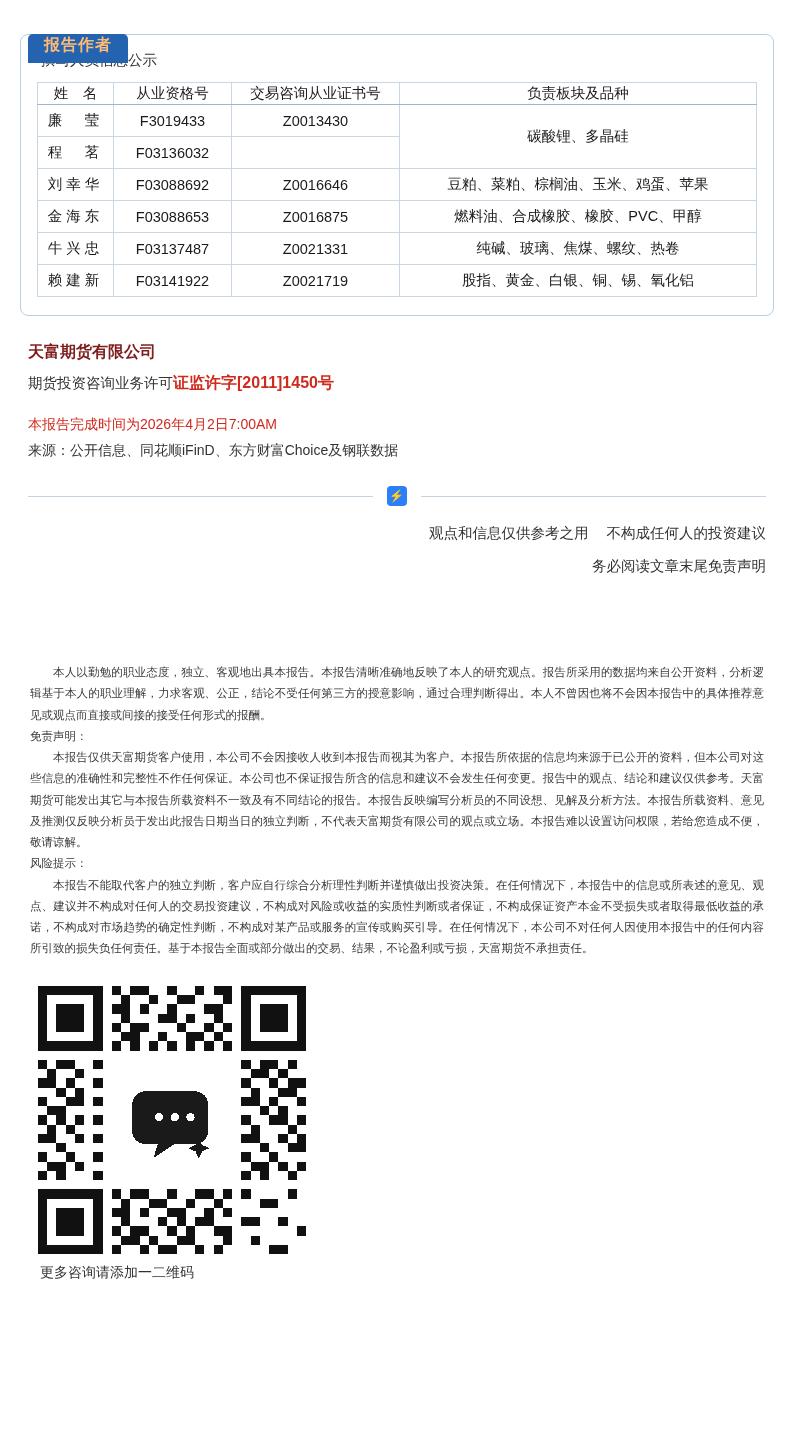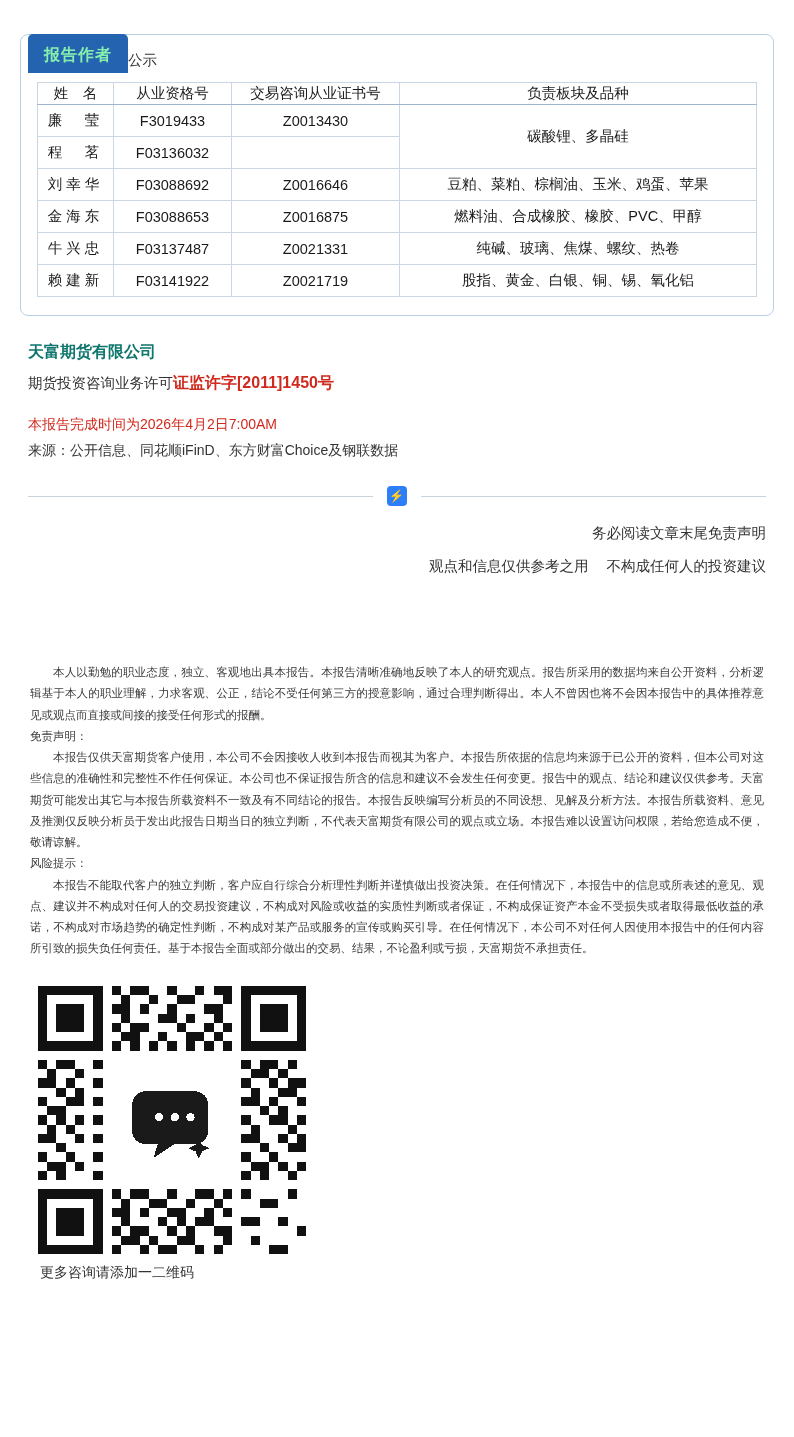--- a/index.html
+++ b/index.html
@@ -16,24 +16,24 @@
 
   
   .author-section {
     position: relative;
     margin: 14px 20px 0 20px;
   }
   .tab {
     position: absolute;
     top: 0; left: 8px;
     background: #2463b0;
-    color: #86efac;
+    color: #fdba74;
     font-size: 16px;
     font-weight: bold;
-    padding: 11px 16px 7px 16px;
+    padding: 1px 16px 7px 16px;
     border-radius: 5px 5px 0 0;
     letter-spacing: 1px;
     z-index: 3;
   }
   .card {
     margin-top: 34px;
     border: 1px solid #b9cfe6;
     border-radius: 8px;
     padding: 14px 16px 18px 16px;
     background: #fff;
@@ -66,21 +66,21 @@
   td.name { letter-spacing: 4px; }
   td.sector { text-align: center; }
 
   
   .company {
     margin: 26px 28px 0 28px;
   }
   .company-name {
     font-size: 16px;
     font-weight: bold;
-    color: #0f766e;
+    color: #7f1d1d;
     margin-bottom: 10px;
   }
   .license-row {
     display: flex;
     align-items: baseline;
     font-size: 14.5px;
     color: #333;
   }
   .license-label { }
   .license-no {
@@ -227,24 +227,24 @@
   <div class="finish-time">本报告完成时间为2026年4月2日7:00AM</div>
   <div class="source">来源：公开信息、同花顺iFinD、东方财富Choice及钢联数据</div>
 
   <div class="divider-wrap">
     <div class="divider-line"></div>
     <div class="divider-icon">⚡</div>
     <div class="divider-line"></div>
   </div>
 
   <div class="risk-block">
-    <div class="risk-line">务必阅读文章末尾免责声明</div>
     <div class="risk-line">
       <span>观点和信息仅供参考之用</span><span class="sp"></span><span>不构成任何人的投资建议</span>
     </div>
+    <div class="risk-line">务必阅读文章末尾免责声明</div>
   </div>
 
   <div class="disclaimer">
     <p class="indent">本人以勤勉的职业态度，独立、客观地出具本报告。本报告清晰准确地反映了本人的研究观点。报告所采用的数据均来自公开资料，分析逻辑基于本人的职业理解，力求客观、公正，结论不受任何第三方的授意影响，通过合理判断得出。本人不曾因也将不会因本报告中的具体推荐意见或观点而直接或间接的接受任何形式的报酬。</p>
     <p>免责声明：</p>
     <p class="indent">本报告仅供天富期货客户使用，本公司不会因接收人收到本报告而视其为客户。本报告所依据的信息均来源于已公开的资料，但本公司对这些信息的准确性和完整性不作任何保证。本公司也不保证报告所含的信息和建议不会发生任何变更。报告中的观点、结论和建议仅供参考。天富期货可能发出其它与本报告所载资料不一致及有不同结论的报告。本报告反映编写分析员的不同设想、见解及分析方法。本报告所载资料、意见及推测仅反映分析员于发出此报告日期当日的独立判断，不代表天富期货有限公司的观点或立场。本报告难以设置访问权限，若给您造成不便，敬请谅解。</p>
     <p>风险提示：</p>
     <p class="indent">本报告不能取代客户的独立判断，客户应自行综合分析理性判断并谨慎做出投资决策。在任何情况下，本报告中的信息或所表述的意见、观点、建议并不构成对任何人的交易投资建议，不构成对风险或收益的实质性判断或者保证，不构成保证资产本金不受损失或者取得最低收益的承诺，不构成对市场趋势的确定性判断，不构成对某产品或服务的宣传或购买引导。在任何情况下，本公司不对任何人因使用本报告中的任何内容所引致的损失负任何责任。基于本报告全面或部分做出的交易、结果，不论盈利或亏损，天富期货不承担责任。</p>
   </div>
 

